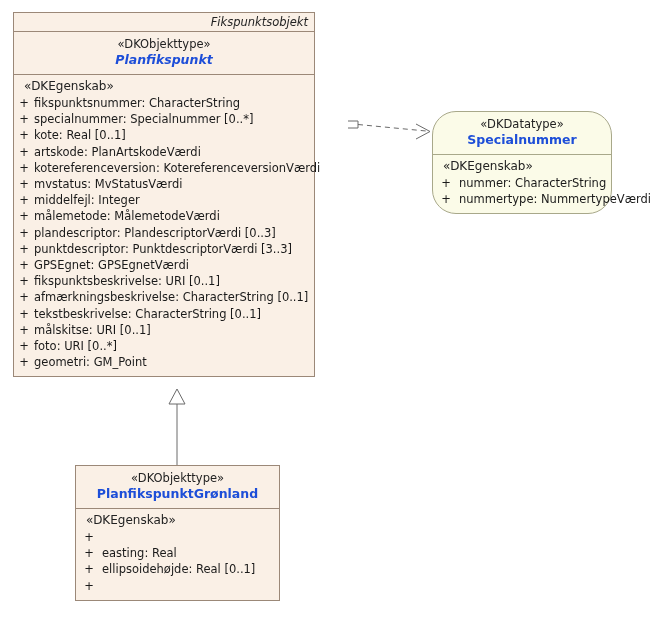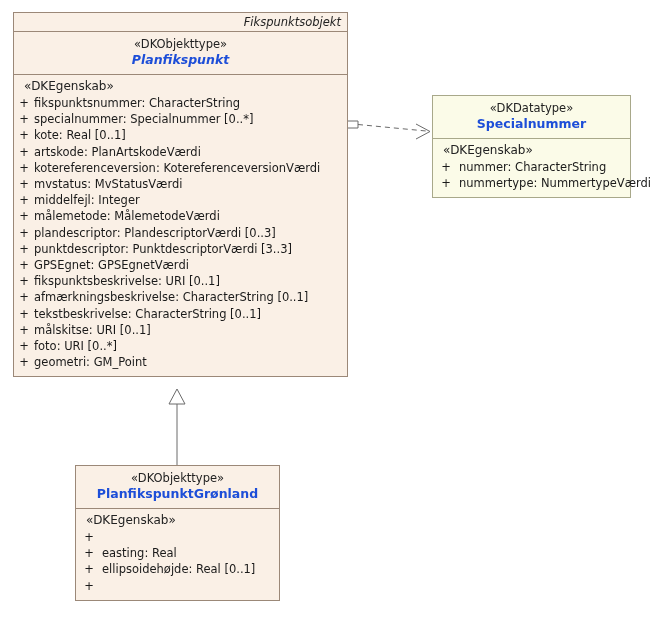--- a/index.html
+++ b/index.html
@@ -116,21 +116,21 @@
       <line x1="358" y1="124.5" x2="426" y2="131" stroke="#6a6a6a" stroke-width="1" stroke-dasharray="5,4"></line>
       <polyline points="416,124 430,131.5 416,139" fill="none" stroke="#6a6a6a" stroke-width="1"></polyline>
     </g>
 
     <g>
       <line x1="177" y1="466" x2="177" y2="404" stroke="#6a6a6a" stroke-width="1"></line>
       <polygon points="177,389 169,404 185,404" fill="#ffffff" stroke="#6a6a6a" stroke-width="1"></polygon>
     </g>
   </svg>
 
-  <div class="uml-class" id="cls-planfikspunkt" style="left:13px; top:12px; width:335px;">
+  <div class="uml-class" id="cls-planfikspunkt" style="left:13px; top:12px; width:302px;">
     <div class="pkg-label">Fikspunktsobjekt</div>
     <div class="divider"></div>
     <div class="title-block">
       <span class="stereotype">«DKObjekttype»</span>
       <span class="class-name abstract">Planfikspunkt</span>
     </div>
     <div class="divider"></div>
     <div class="attr-stereotype">«DKEgenskab»</div>
     <div class="attr-list">
       <div class="attr-row">
@@ -197,21 +197,21 @@
         <span class="attr-vis">+</span>
         <span class="attr-text">foto: URI [0..*]</span>
       </div>
       <div class="attr-row">
         <span class="attr-vis">+</span>
         <span class="attr-text">geometri: GM_Point</span>
       </div>
     </div>
   </div>
 
-  <div class="uml-class datatype" id="cls-specialnummer" style="left:432px; top:95px; width:199px;">
+  <div class="uml-class datatype" id="cls-specialnummer" style="left:432px; top:111px; width:180px;border-radius:24px;">
     <div class="title-block">
       <span class="stereotype">«DKDatatype»</span>
       <span class="class-name">Specialnummer</span>
     </div>
     <div class="divider"></div>
     <div class="attr-stereotype">«DKEgenskab»</div>
     <div class="attr-list">
       <div class="attr-row dt-row">
         <span class="attr-vis">+</span>
         <span class="attr-text">nummer: CharacterString</span>

